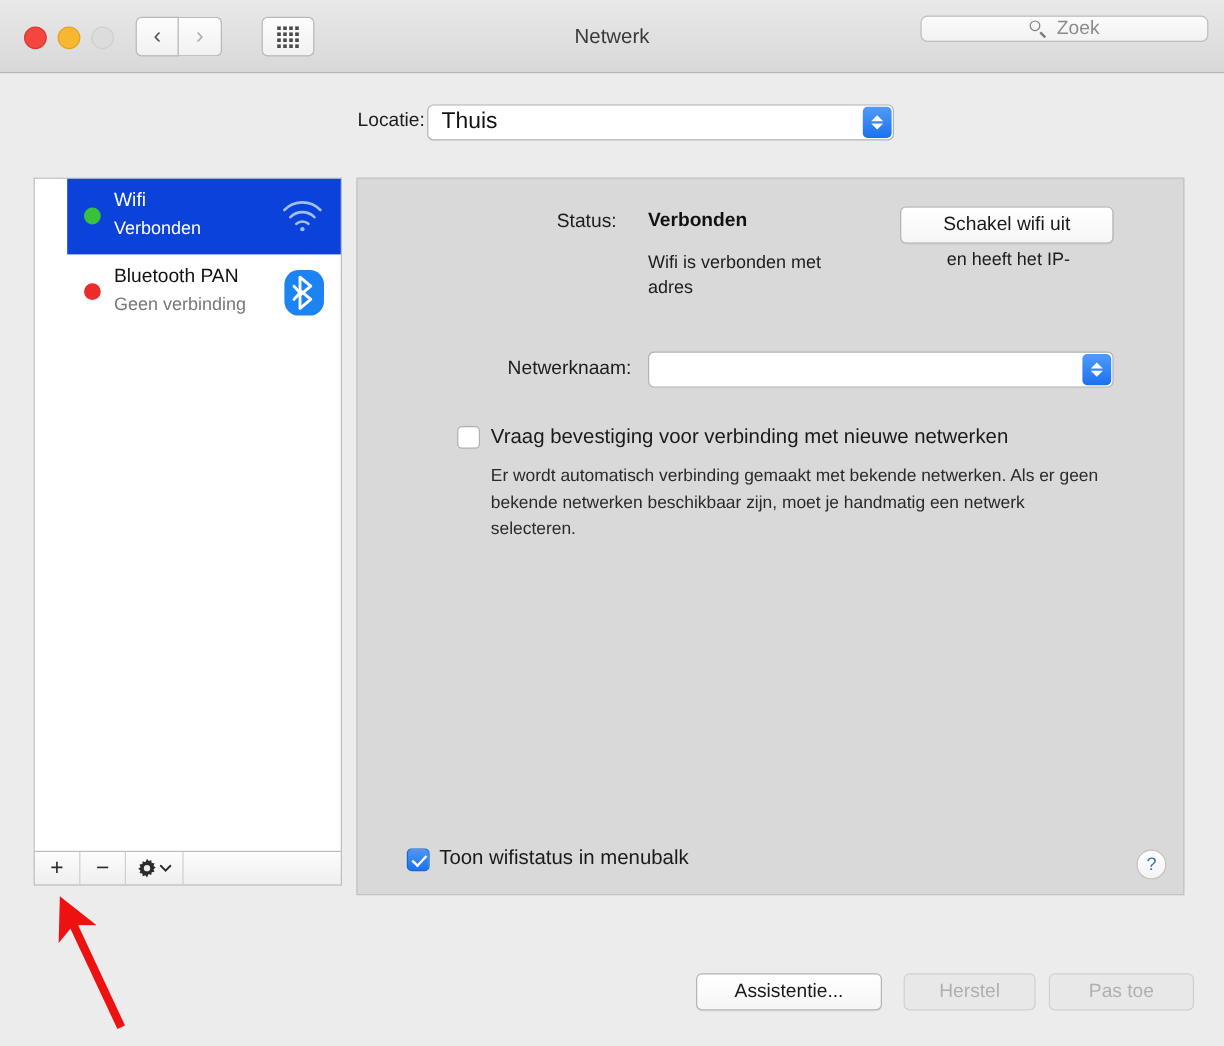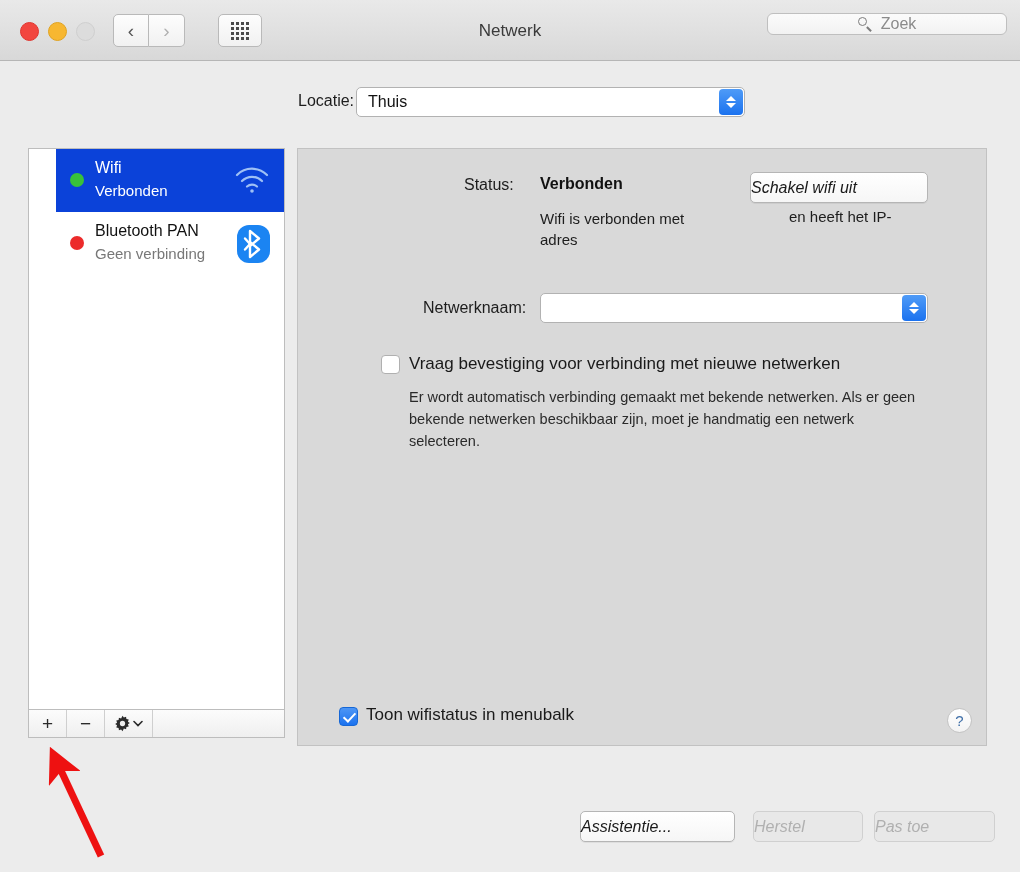--- a/index.html
+++ b/index.html
@@ -126,21 +126,21 @@
     left: 356px; top: 87px;
     width: 389px; height: 30px;
     background: #ffffff;
     border: 1px solid #b2b2b2;
     border-radius: 5px;
     box-sizing: border-box;
   }
   .loc-value {
     position: absolute;
     left: 11px; top: 0; height: 42px; line-height: 28px;
-    font-size: 16px; color: #111;
+    font-size: 19px; color: #111;
   }
   .stepper {
     position: absolute;
     right: 1px; top: 1px;
     width: 24px; height: 26px;
     background: linear-gradient(to bottom, #4f9bf7, #1b72ef);
     border-radius: 4px;
     display: flex; flex-direction: column;
     align-items: center; justify-content: center;
     gap: 2px;
@@ -256,22 +256,22 @@
     font-size: 15px; color: #1d1d1d;
   }
 
   .btn {
     background: linear-gradient(to bottom, #ffffff, #f6f6f6);
     border: 1px solid #b5b5b5;
     border-radius: 5px;
     box-sizing: border-box;
     font-size: 16px;
     color: #1a1a1a;
+    text-align: center;
     box-shadow: 0 1px 0 rgba(0,0,0,0.06);
-    font-style: italic;
   }
   .btn.disabled { color: #b0b0b0; background: #e8e8e8; border-color: #d0d0d0; box-shadow: none; }
 
   .btn-wifi-toggle {
     position: absolute;
     left: 750px; top: 172px;
     width: 178px; height: 31px;
     line-height: 29px;
   }
 

